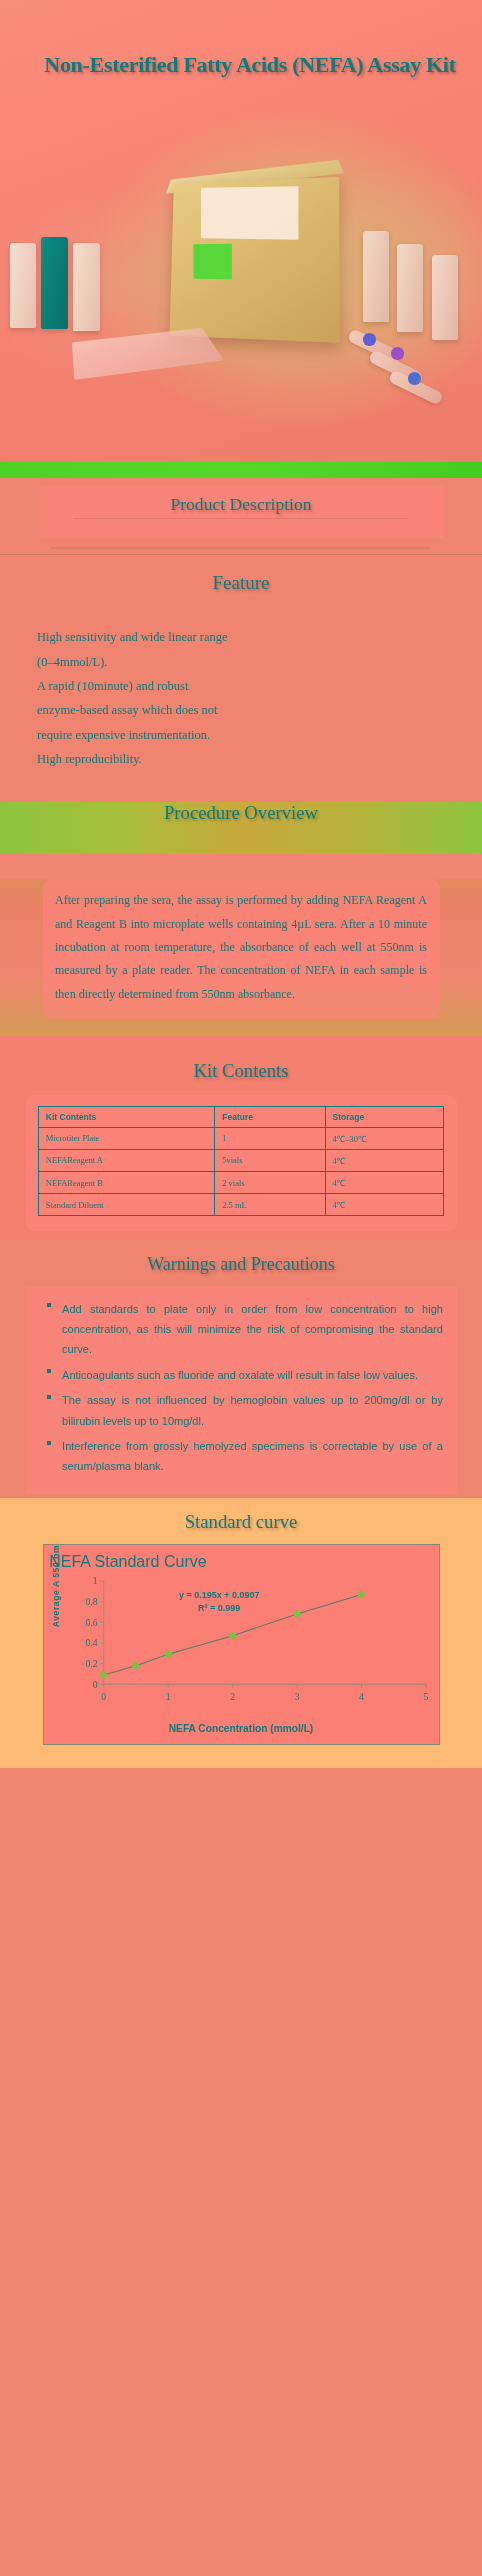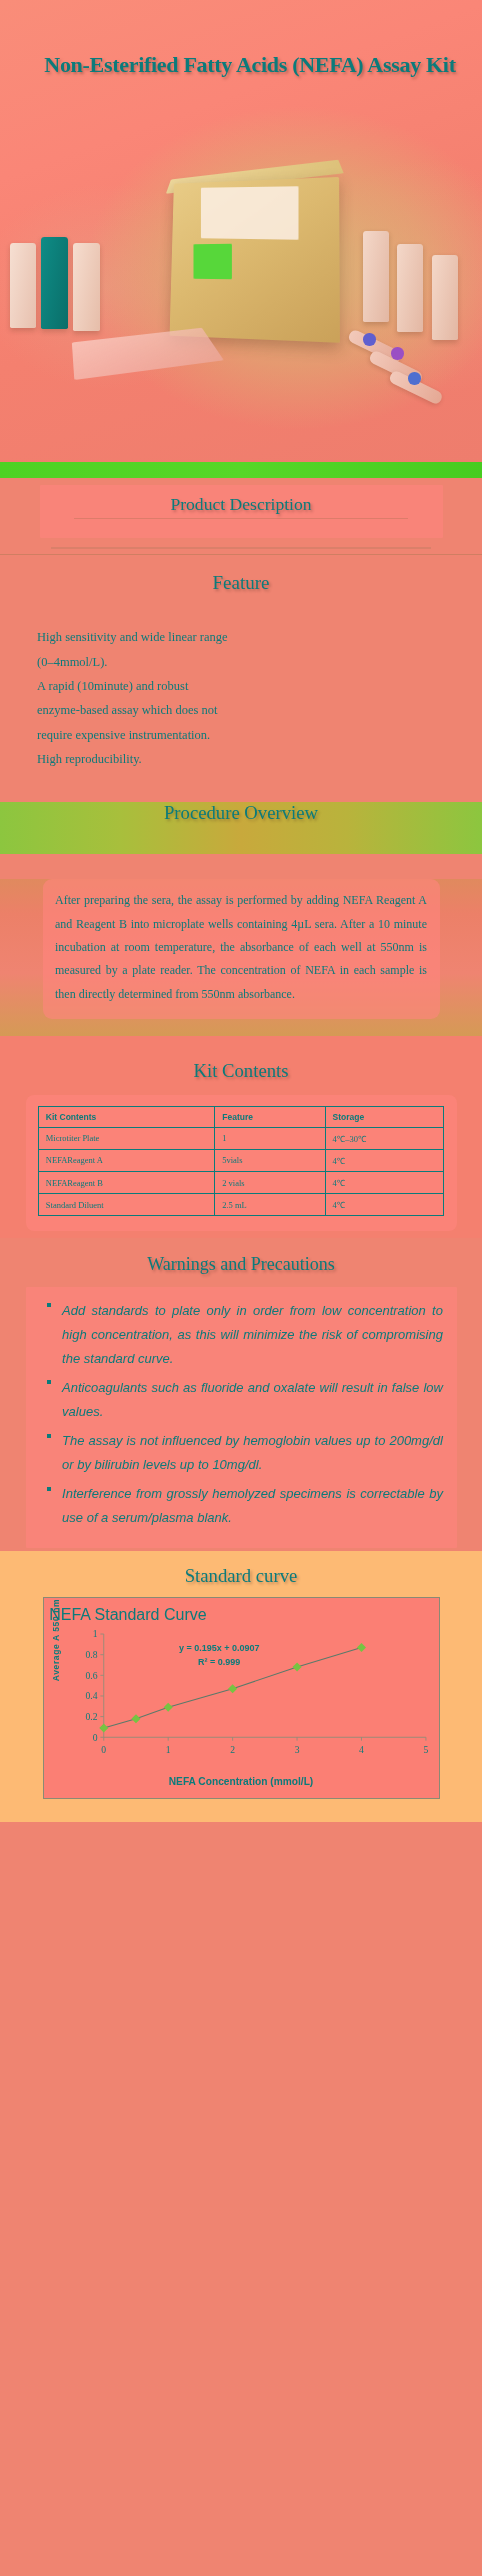--- a/index.html
+++ b/index.html
@@ -187,25 +187,24 @@
   #sec-warn { background: #ef8471; padding-bottom: 3.4px; }
   #sec-warn .sec-title { font-size: 18px; padding: 16px 0 12.5px 0; }
   #sec-warn .card { width: 431px; padding: 11.3px 13.6px 12.5px 13.6px; }
   ul.warn { list-style: none; }
   ul.warn li {
     position: relative;
     padding-left: 23px;
     margin-bottom: 5.1px;
     color: #0c7a7a;
     font-family: "Liberation Sans", sans-serif;
-    font-size: 13px;
+    font-size: 11px;
     line-height: 1.85;
     text-align: justify;
     font-stretch: condensed;
-    font-style: italic;
   }
   ul.warn li::before {
     content: "";
     position: absolute; left: 8px; top: 4.5px;
     width: 4px; height: 4px; background: #0b7b7b;
   }
 
   
   #sec-curve { background: #fdba74; padding-bottom: 23px; }
   #sec-curve .sec-title { font-size: 18.7px; font-weight: normal; padding: 13.6px 0 10.2px 0; }

